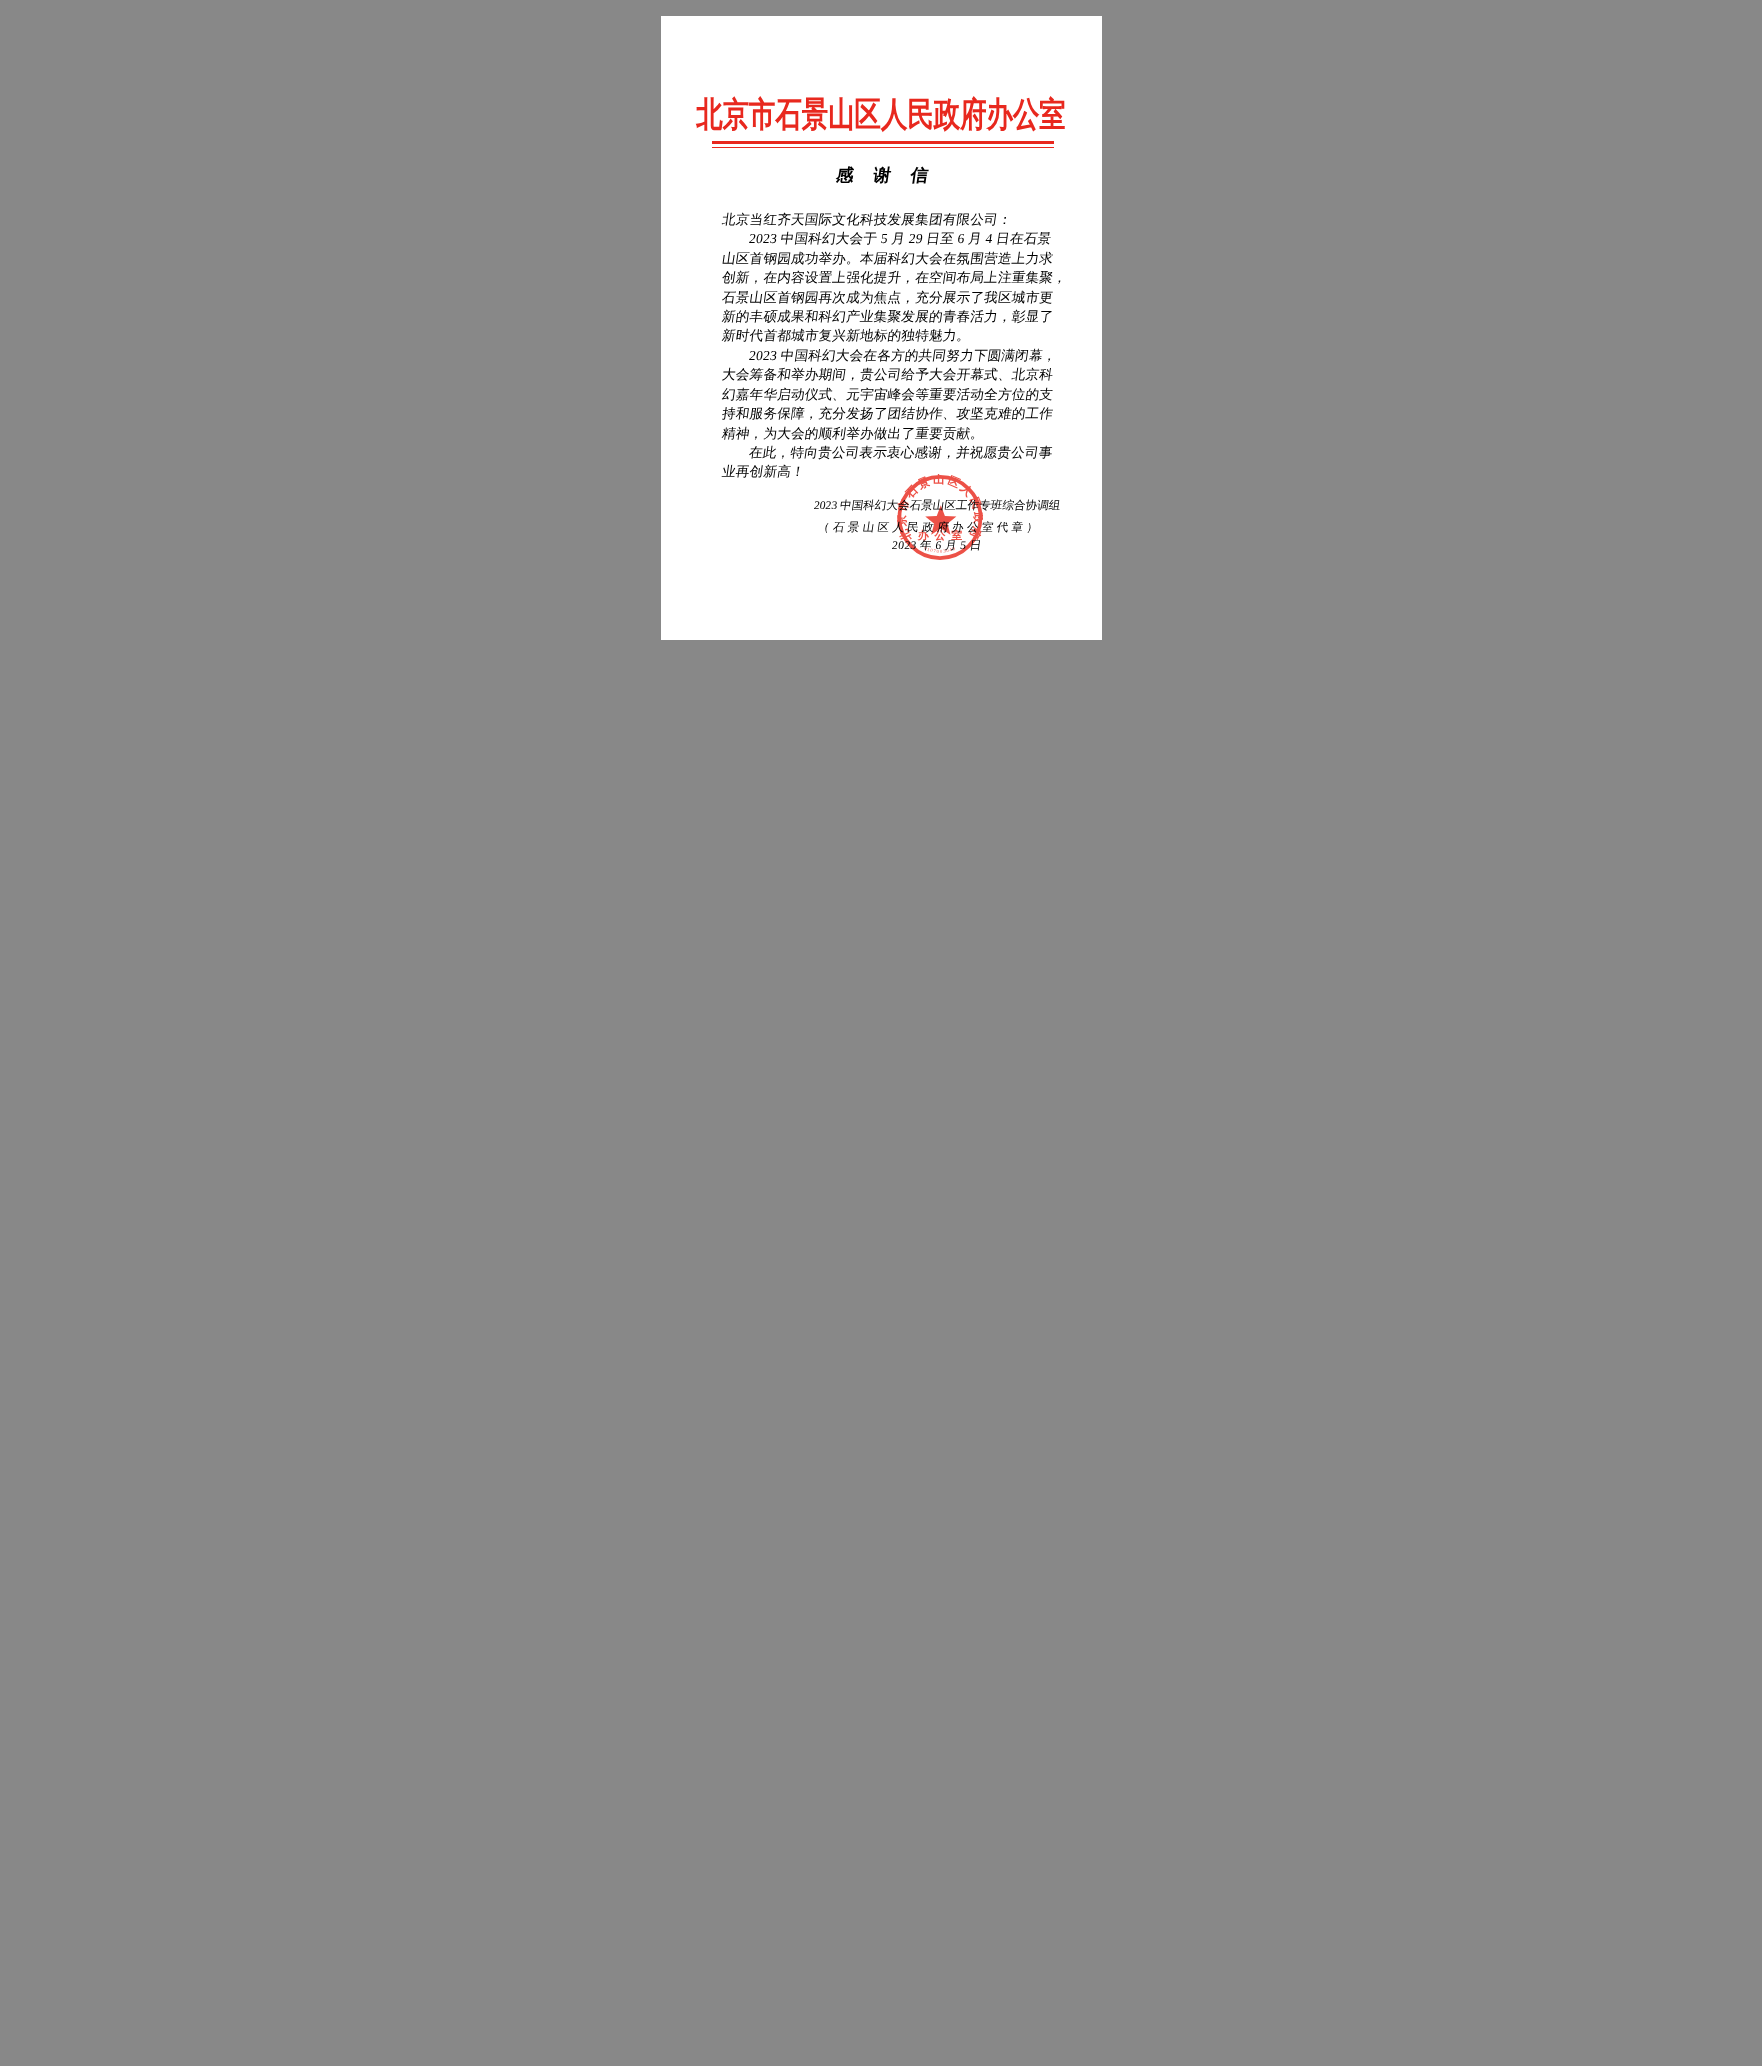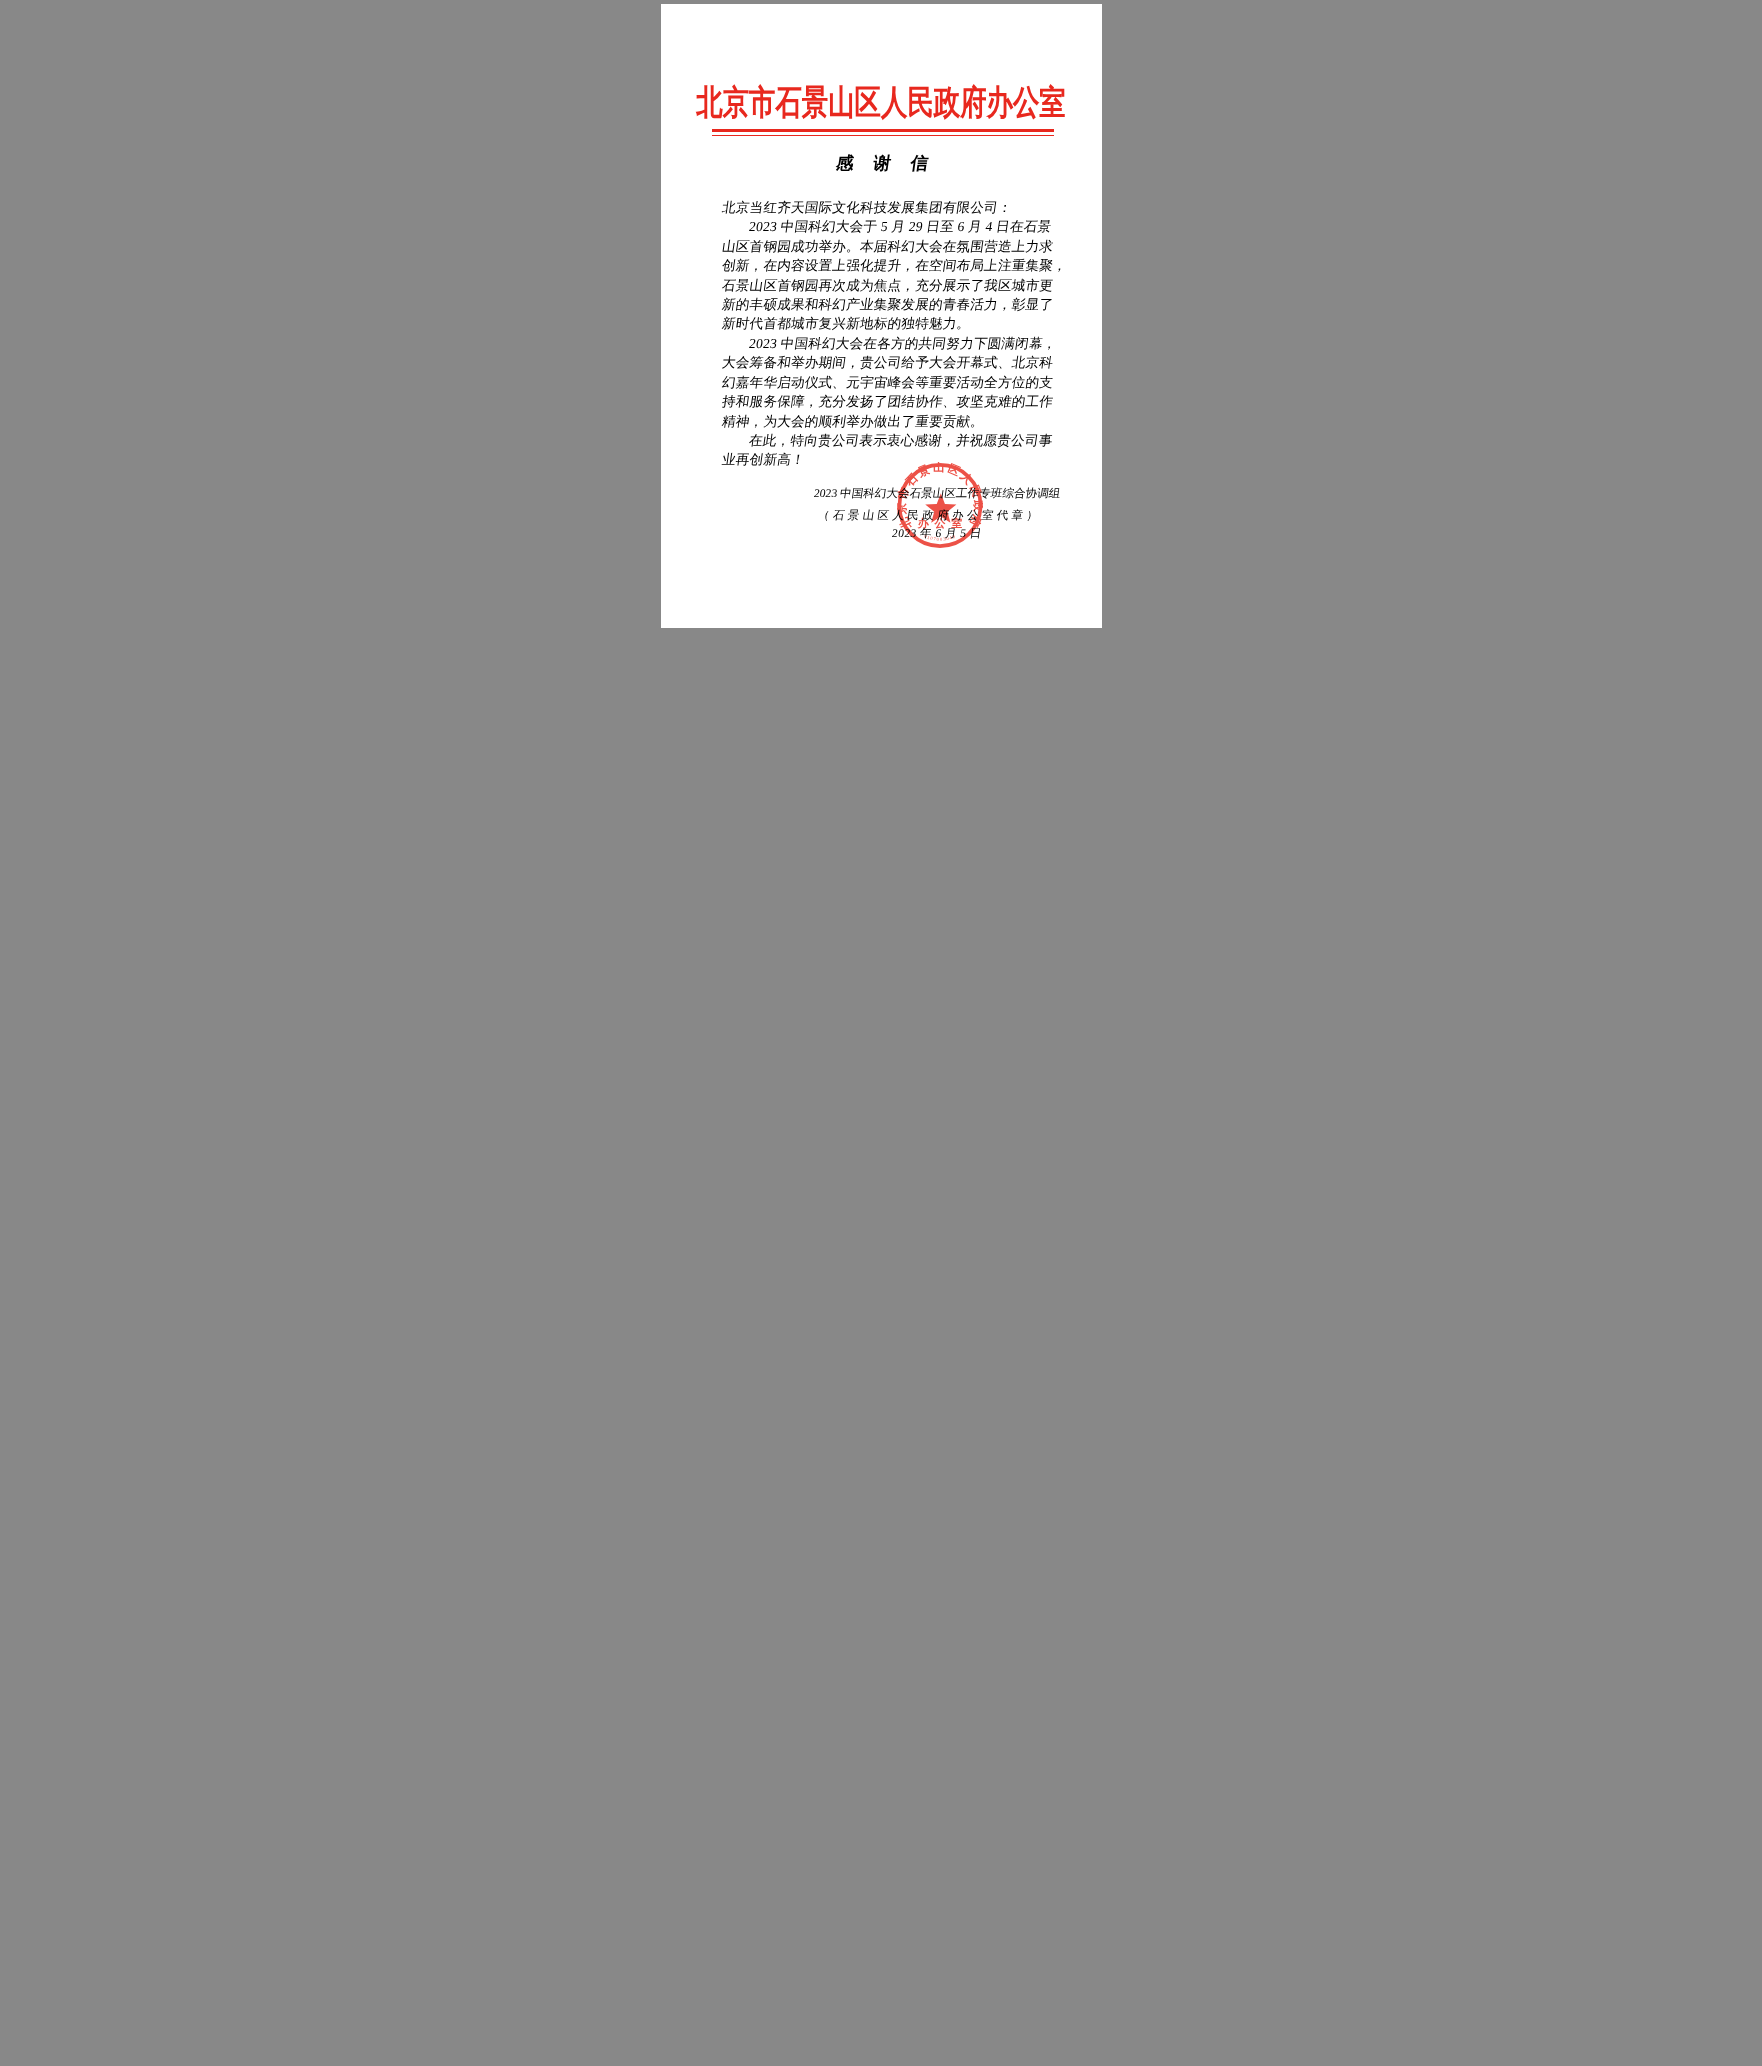--- a/index.html
+++ b/index.html
@@ -1,19 +1,19 @@
 <!DOCTYPE html>
 <html style="font-size:6.6px"><head>
 <meta charset="utf-8">
 <style>
   html,body{margin:0;padding:0;background:#888;}
   .page{
     position:relative;
     width:441px;height:624px;
-    margin:4px auto;
+    margin:16px auto;
     background:#ffffff;
     overflow:hidden;
     font-family:"Liberation Serif","DejaVu Serif",serif;
     color:#111;
   }
   
   .org-head{
     position:absolute;top:81px;left:0;right:0;
     text-align:center;
     font-size:26.4px;line-height:26.4px;font-weight:bold;

